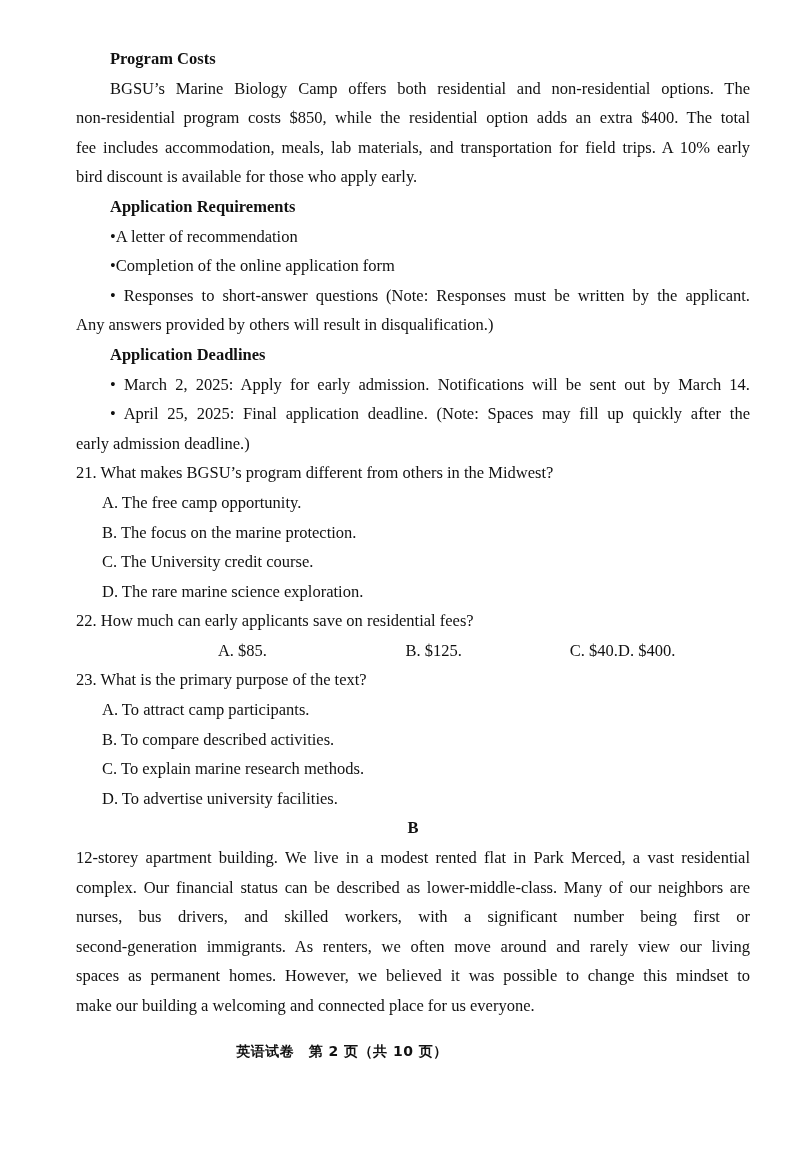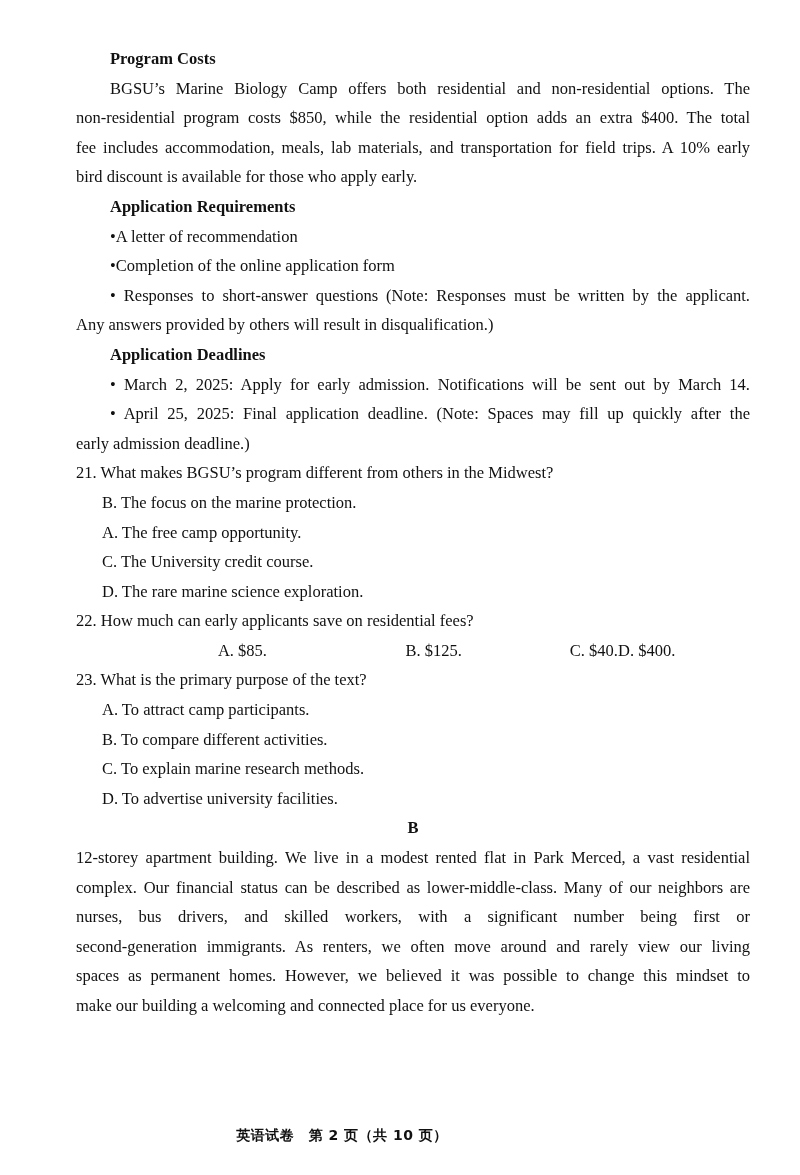--- a/index.html
+++ b/index.html
@@ -40,21 +40,21 @@
     padding-left: 26px;
     height: 29.6px;
     line-height: 29.6px;
   }
   .opts-row span { display: inline-block; text-align: right; }
   .opts-row span:nth-child(1) { width: 165px; }
   .opts-row span:nth-child(2) { width: 156px; margin-left: 39px; }
   .opts-row span:nth-child(3) { width: 156px; }
   .footer {
     position: absolute;
-    top: 1127px;
+    top: 1043px;
     left: 0;
     width: 684px;
     text-align: center;
     font-family: "DejaVu Sans", sans-serif;
     font-weight: bold;
     font-size: 14px;
     letter-spacing: 0.5px;
   }
 </style>
 </head>
@@ -74,40 +74,40 @@
   <div class="line indent justify">• Responses to short-answer questions (Note: Responses must be written by the applicant.</div>
   <div class="line">Any answers provided by others will result in disqualification.)</div>
 
   <div class="line indent bold">Application Deadlines</div>
   <div class="line indent justify">• March 2, 2025: Apply for early admission. Notifications will be sent out by March 14.</div>
   <div class="line indent justify">• April 25, 2025: Final application deadline. (Note: Spaces may fill up quickly after the</div>
   <div class="line">early admission deadline.)</div>
 
   <div>
     <div class="line">21. What makes BGSU’s program different from others in the Midwest?</div>
+    <div class="line opt-indent">A. The free camp opportunity.</div>
     <div class="line opt-indent">B. The focus on the marine protection.</div>
-    <div class="line opt-indent">A. The free camp opportunity.</div>
     <div class="line opt-indent">C. The University credit course.</div>
     <div class="line opt-indent">D. The rare marine science exploration.</div>
   </div>
 
   <div>
     <div class="line">22. How much can early applicants save on residential fees?</div>
     <div class="opts-row">
       <span>A. $85.</span>
       <span>B. $125.</span>
       <span>C. $40.</span>
       <span>D. $400.</span>
     </div>
   </div>
 
   <div>
     <div class="line">23. What is the primary purpose of the text?</div>
     <div class="line opt-indent">A. To attract camp participants.</div>
-    <div class="line opt-indent">B. To compare different activities.</div>
+    <div class="line opt-indent">B. To compare described activities.</div>
     <div class="line opt-indent">C. To explain marine research methods.</div>
     <div class="line opt-indent">D. To advertise university facilities.</div>
   </div>
 
   <div class="line center bold">B</div>
   <div>
     <div class="line justify">12-storey apartment building. We live in a modest rented flat in Park Merced, a vast residential</div>
     <div class="line justify">complex. Our financial status can be described as lower-middle-class. Many of our neighbors are</div>
     <div class="line justify">nurses, bus drivers, and skilled workers, with a significant number being first or</div>
     <div class="line justify">second-generation immigrants. As renters, we often move around and rarely view our living</div>

